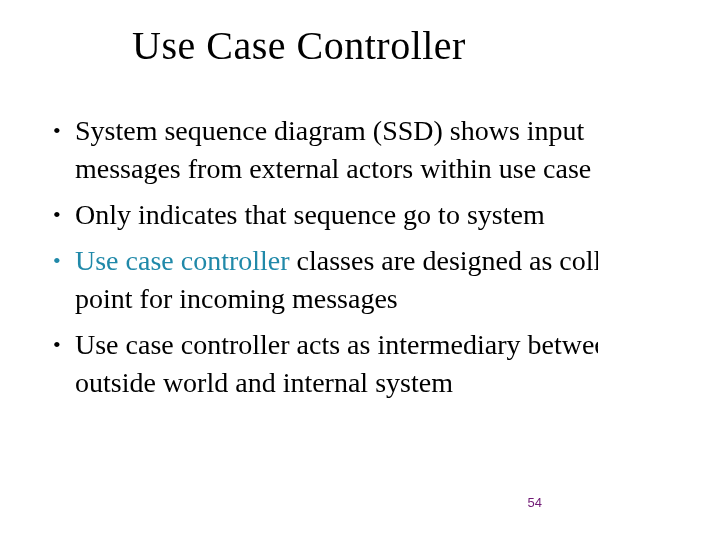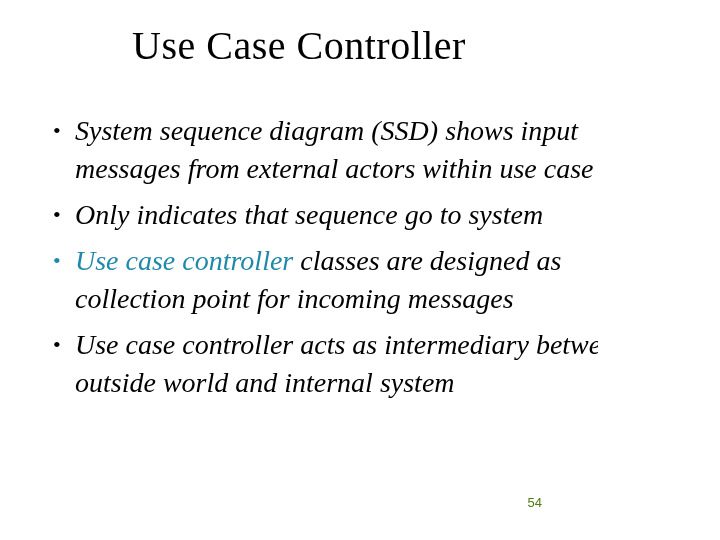--- a/index.html
+++ b/index.html
@@ -43,32 +43,31 @@
   .bullet .marker {
     flex: 0 0 30px;
     width: 30px;
     font-size: 22px;
     line-height: 38px;
     padding-left: 8px;
     box-sizing: border-box;
   }
   .bullet .btext {
     flex: 1 1 auto;
-    font-style: italic;
   }
   .teal {
     color: #2089A9;
   }
   .page-number {
     position: absolute;
     top: 495px;
     right: 56px;
     font-size: 13px;
     font-family: "Liberation Sans", sans-serif;
-    color: #4d7c0f;
+    color: #701a75;
   }
 </style>
 </head>
 <body>
 
 <div class="slide">
 
   <div class="slide-title">Use Case Controller</div>
 
   <div class="bullet-list">

